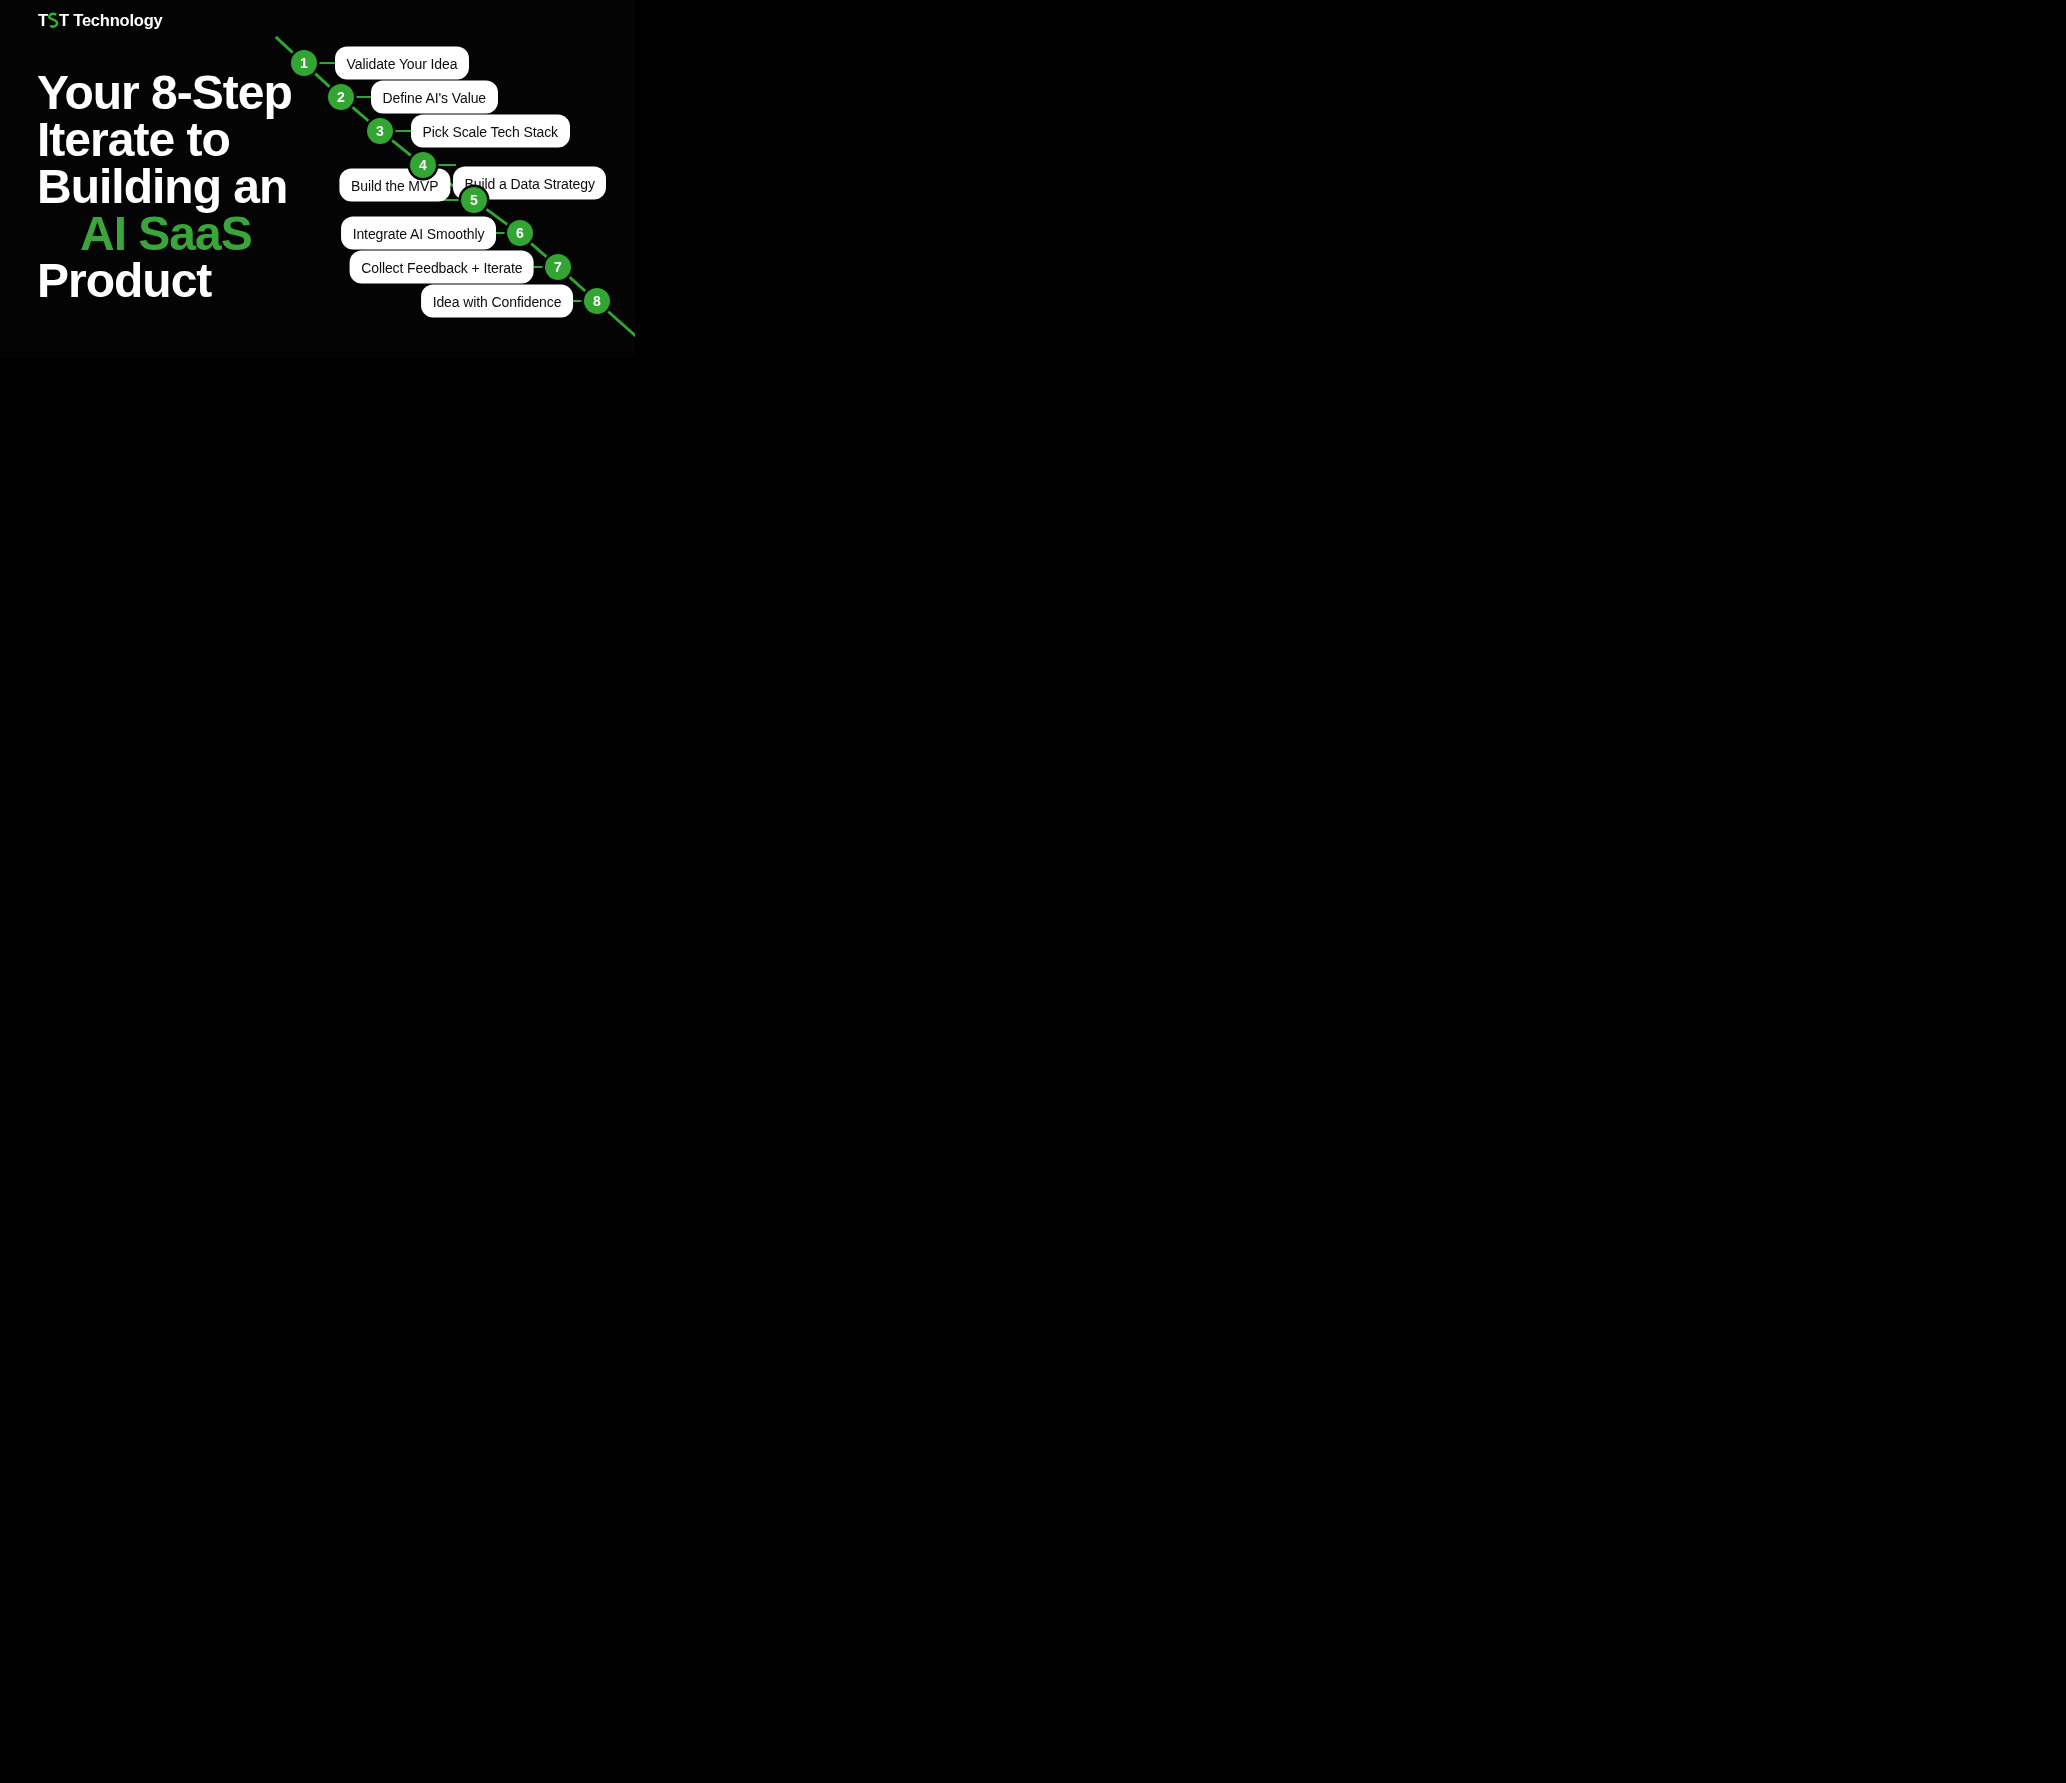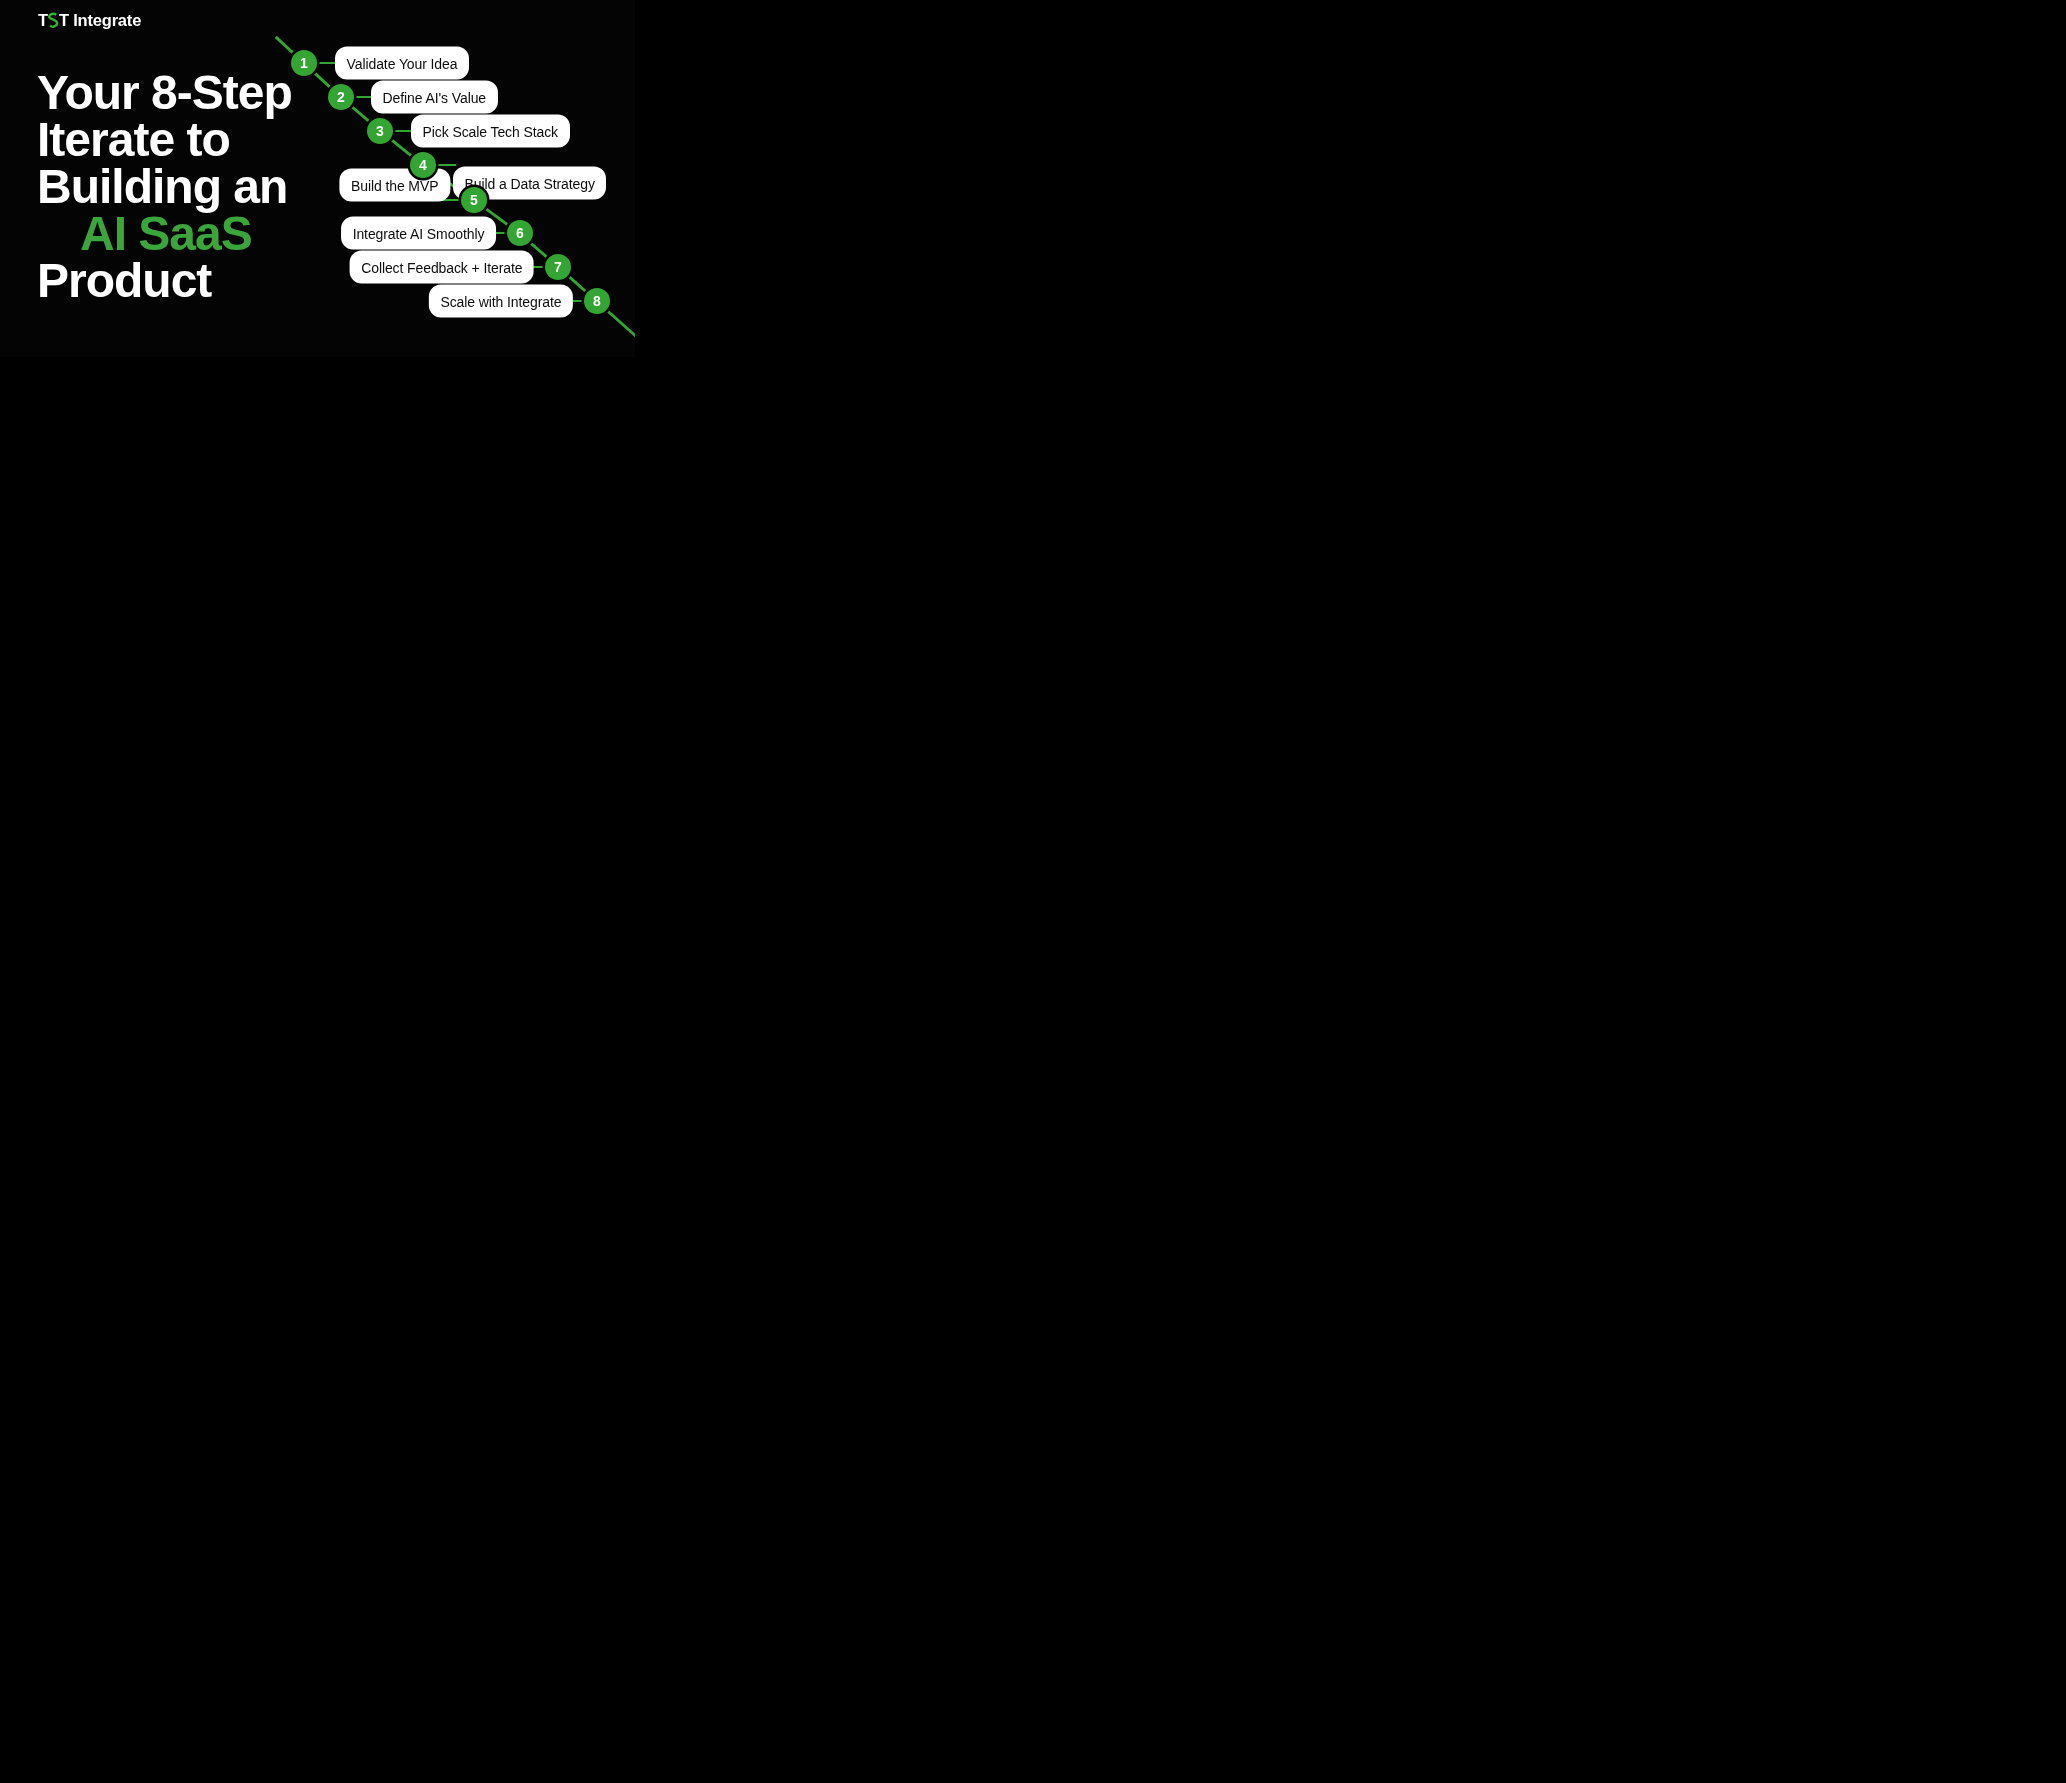--- a/index.html
+++ b/index.html
@@ -36,21 +36,21 @@
 </head>
 <body>
 
 <div id="stage" style="--bg: #040404; --green: #32a532; --title-green: #3aa53a; --pill-bg: #ffffff; --pill-text: #0d0d0d; --number-text: #ffffff; --title-text: #ffffff;">
 
   <div class="logo">
     <span>T</span>
     <svg class="s-icon" viewBox="0 0 26 40" aria-hidden="true">
       <path d="M 21 5 C 10 0, 2 6, 3.5 12 C 5 18, 22 17, 23 26 C 23.8 33, 13 38.5, 5.5 33.5" fill="none" stroke="#2db32d" stroke-width="6.2" stroke-linecap="butt"></path>
     </svg>
-    <span>T Integrate</span>
+    <span>T Technology</span>
   </div>
 
   <h1 class="title">
       <span class="line">Your 8-Step</span>
       <span class="line">Iterate to</span>
       <span class="line">Building an</span>
       <span class="line hl">AI SaaS</span>
       <span class="line">Product</span>
     </h1>
 
@@ -87,20 +87,20 @@
       <div class="pill left" style="top: 233px; left: 496px;">Integrate AI Smoothly</div>
       <div class="circle" style="left: 520px; top: 233px;">
         <span>6</span>
       </div>
       <div class="stub" style="top: 266px; left: 525px; width: 33px;"></div>
       <div class="pill left" style="top: 267px; left: 534px;">Collect Feedback + Iterate</div>
       <div class="circle" style="left: 558px; top: 267px;">
         <span>7</span>
       </div>
       <div class="stub" style="top: 300px; left: 564px; width: 33px;"></div>
-      <div class="pill left" style="top: 301px; left: 573px;">Scale with Integrate</div>
+      <div class="pill left" style="top: 301px; left: 573px;">Idea with Confidence</div>
       <div class="circle" style="left: 597px; top: 301px;">
         <span>8</span>
       </div>
     </div>
 
 </div>
 
 
 </body></html>

